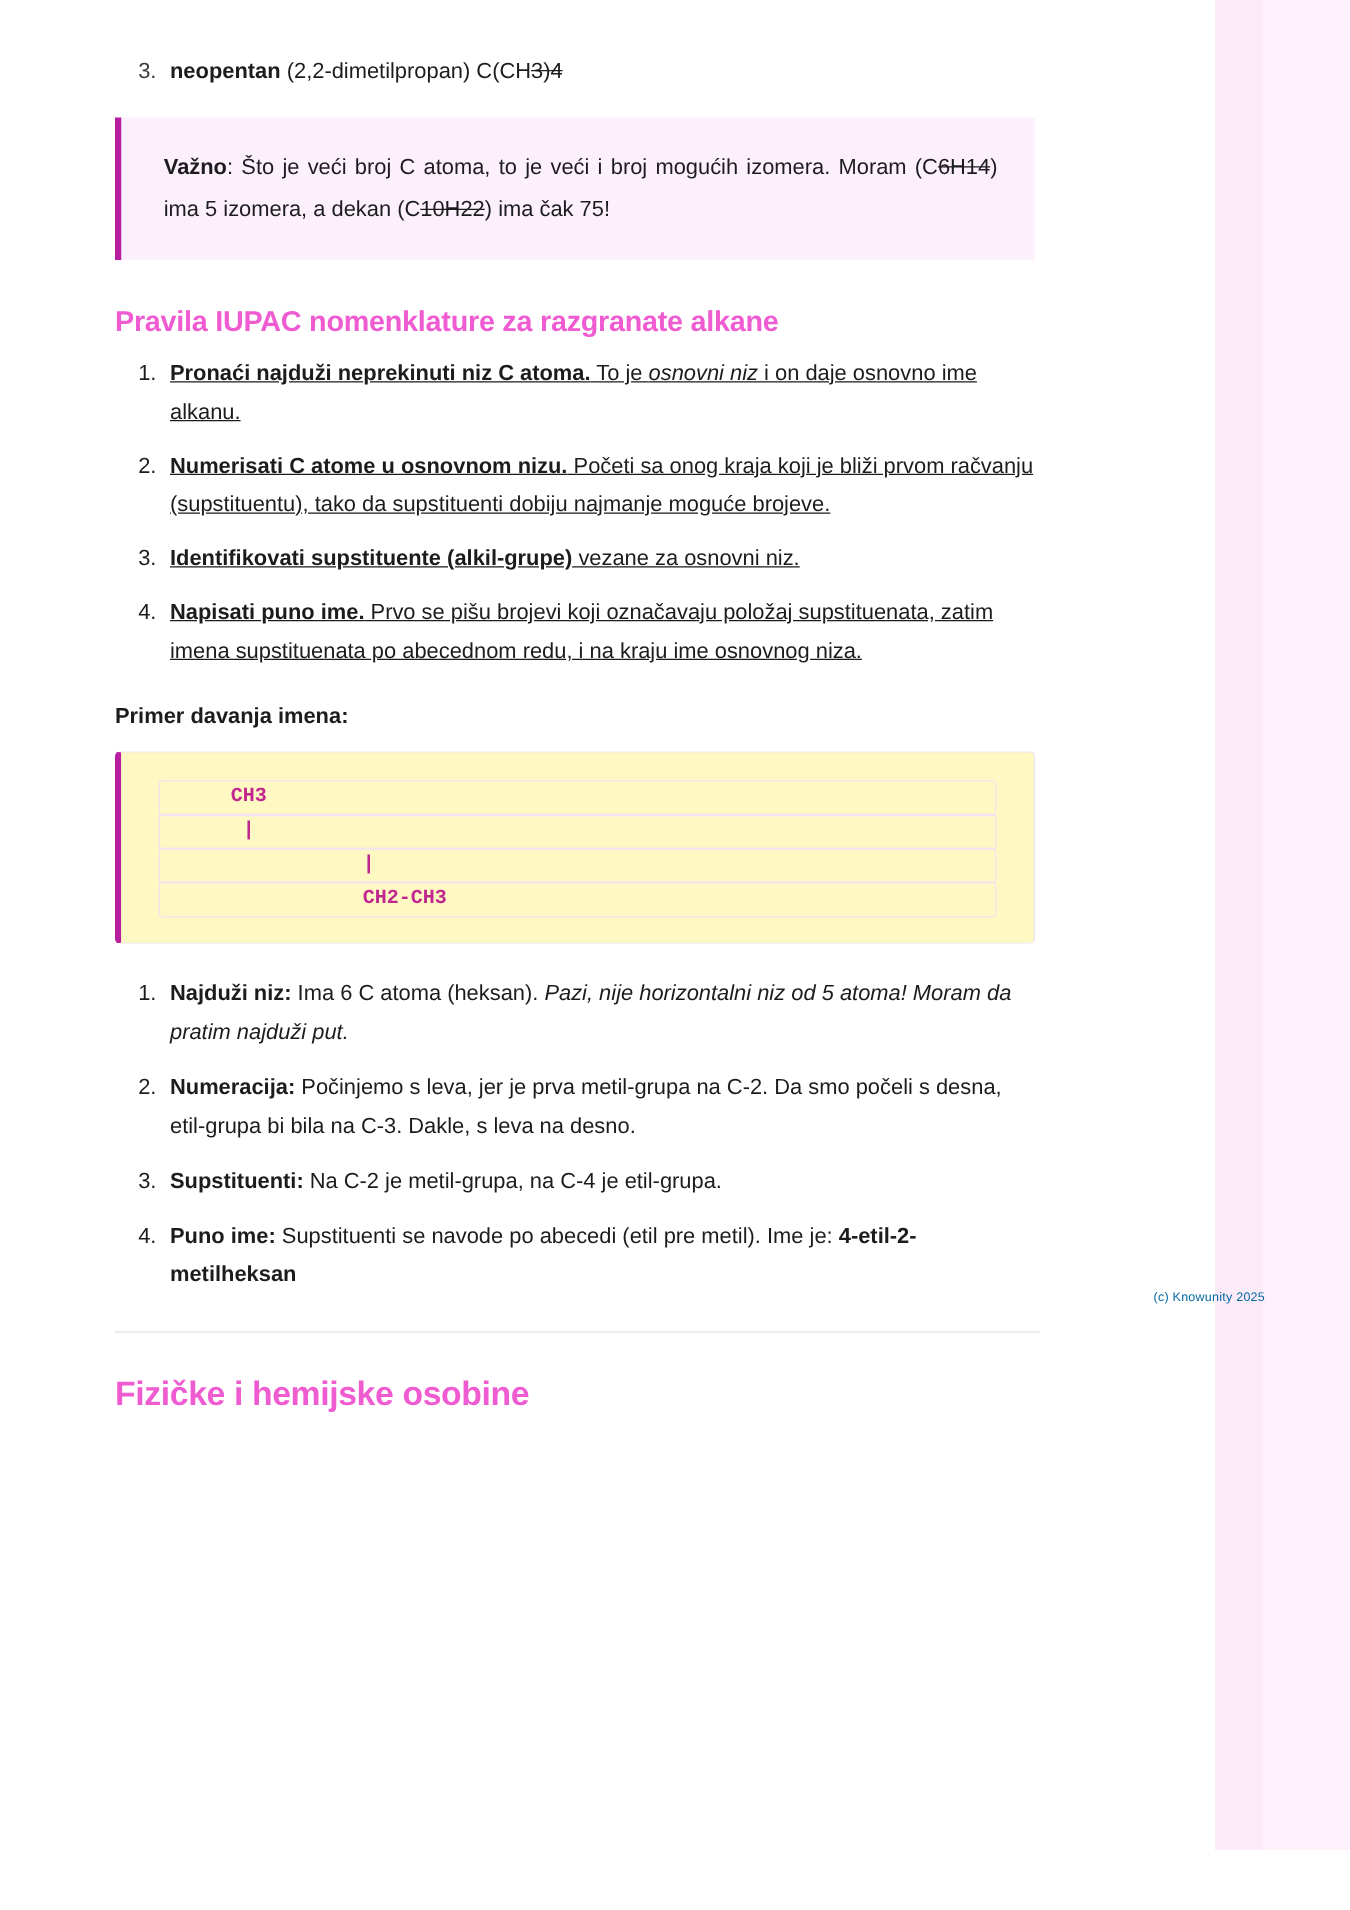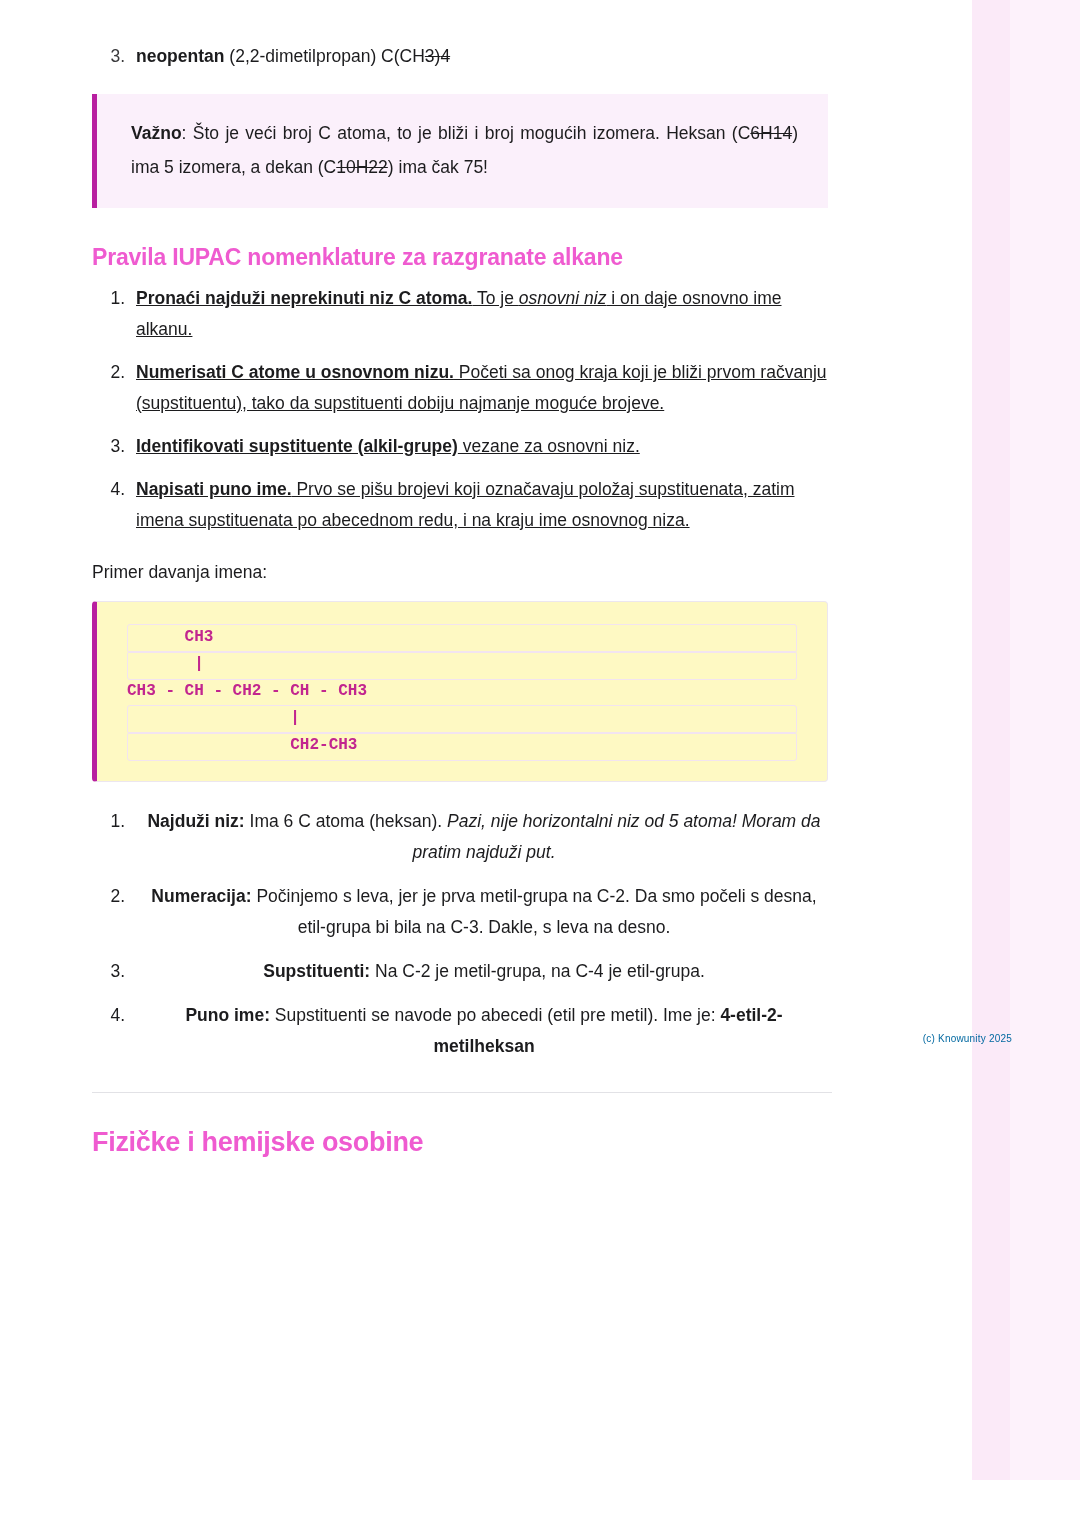--- a/index.html
+++ b/index.html
@@ -115,21 +115,21 @@
   ul.sub > li {
     font-size: 17.5px;
     line-height: 31px;
     margin-bottom: 8px;
     padding-left: 8px;
   }
   em, .it { font-style: italic; }
 
   p.lead {
     font-size: 17.5px;
-    font-weight: 400;
+    font-weight: 700;
     margin: 26px 0 0 0;
   }
 
   .codebox {
     margin-top: 18px;
     background: #fef9c3;
     border: 1px solid #ece6ef;
     border-left: 5px solid #b81fa0;
     border-radius: 4px;
     padding: 22px 0 22px 0;
@@ -154,21 +154,20 @@
     height: 27px;
     border: 1px solid #f2e4f0;
     border-radius: 3px;
     z-index: 0;
   }
   .codeline span { position: relative; z-index: 1; }
 
   ol.example {
     margin: 24px 0 0 0;
     padding-left: 38px;
-    text-align: center;
   }
   ol.example > li {
     font-size: 17.5px;
     line-height: 31px;
     margin-bottom: 13px;
     padding-left: 6px;
   }
 
   hr.divider {
     border: none;
@@ -195,21 +194,21 @@
     <div class="side-band-inner"></div>
   </div>
 
   <div class="content">
 
     <ol class="num" start="3">
       <li><b>neopentan</b><span> (2,2-dimetilpropan) C(CH</span><span class="strike">3)</span><span class="strike">4</span></li>
     </ol>
 
     <div class="callout">
-      <p><b>Važno</b><span>: Što je veći broj C atoma, to je bliži i broj mogućih izomera. Heksan (C</span><span class="strike">6H14</span><span>) ima 5 izomera, a dekan (C</span><span class="strike">10H22</span><span>) ima čak 75!</span></p>
+      <p><b>Važno</b><span>: Što je veći broj C atoma, to je veći i broj mogućih izomera. Moram (C</span><span class="strike">6H14</span><span>) ima 5 izomera, a dekan (C</span><span class="strike">10H22</span><span>) ima čak 75!</span></p>
     </div>
 
     <h2 class="section">Pravila IUPAC nomenklature za razgranate alkane</h2>
 
     <ol class="rules">
       <li>
         <b>Pronaći najduži neprekinuti niz C atoma.</b><span> To je </span><em>osnovni niz</em><span> i on daje osnovno ime alkanu.</span>
       </li>
       <li>
         <b>Numerisati C atome u osnovnom nizu.</b><span> Početi sa onog kraja koji je bliži prvom račvanju (supstituentu), tako da supstituenti dobiju najmanje moguće brojeve.</span>
@@ -220,21 +219,20 @@
       <li>
         <b>Napisati puno ime.</b><span> Prvo se pišu brojevi koji označavaju položaj supstituenata, zatim imena supstituenata po abecednom redu, i na kraju ime osnovnog niza.</span>
       </li>
     </ol>
 
     <p class="lead">Primer davanja imena:</p>
 
     <div class="codebox">
       <div class="codeline boxed"><span>      CH3</span></div>
       <div class="codeline boxed"><span>       |</span></div>
-      <div class="codeline"><span>CH3 - CH - CH2 - CH - CH3</span></div>
       <div class="codeline boxed"><span>                 |</span></div>
       <div class="codeline boxed"><span>                 CH2-CH3</span></div>
     </div>
 
     <ol class="example">
       <li><b>Najduži niz:</b><span> Ima 6 C atoma (heksan). </span><em>Pazi, nije horizontalni niz od 5 atoma! Moram da pratim najduži put.</em></li>
       <li><b>Numeracija:</b><span> Počinjemo s leva, jer je prva metil-grupa na C-2. Da smo počeli s desna, etil-grupa bi bila na C-3. Dakle, s leva na desno.</span></li>
       <li><b>Supstituenti:</b><span> Na C-2 je metil-grupa, na C-4 je etil-grupa.</span></li>
       <li><b>Puno ime:</b><span> Supstituenti se navode po abecedi (etil pre metil). Ime je: </span><b>4-etil-2-metilheksan</b></li>
     </ol>

